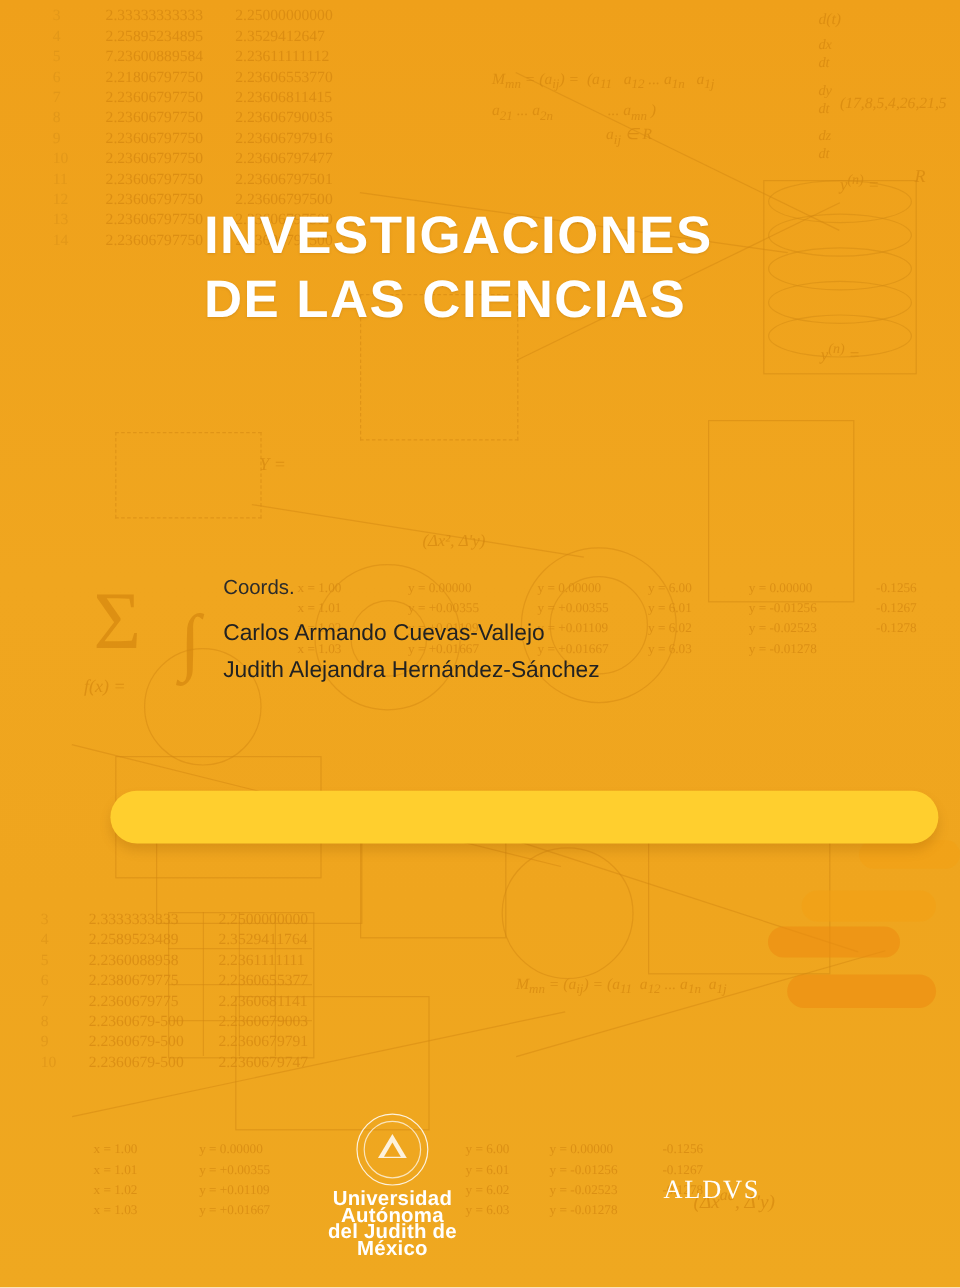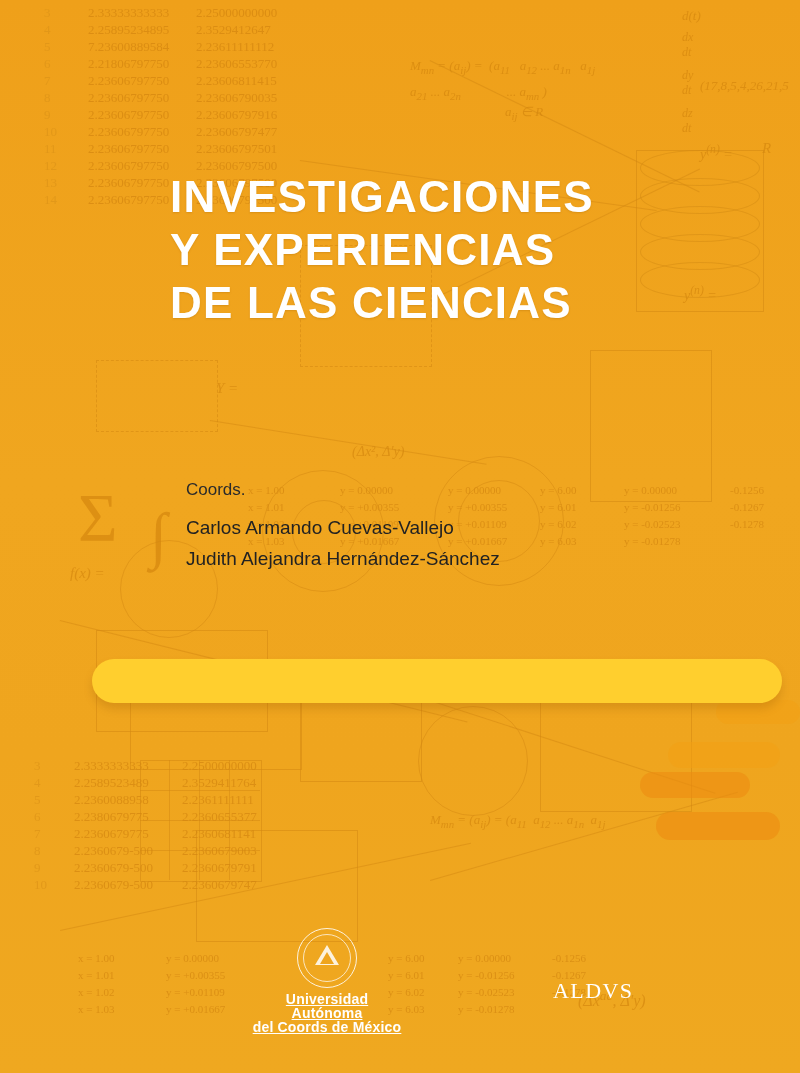--- a/index.html
+++ b/index.html
@@ -161,25 +161,24 @@
     position: absolute;
     left: -7px;
     top: 7px;
     width: 0; height: 0;
     border-left: 7px solid transparent;
     border-right: 7px solid transparent;
     border-bottom: 12px solid #EFA51E;
   }
   .univ-line {
     font-family: "Liberation Sans", sans-serif;
-    font-size: 14px;
+    font-size: 17px;
     font-weight: bold;
     line-height: 14px;
     letter-spacing: .2px;
-    text-decoration: underline;
   }
   .publisher {
     position: absolute;
     left: 553px;
     top: 978px;
     color: #ffffff;
     font-family: "Liberation Serif", serif;
     font-size: 22px;
     letter-spacing: 1.4px;
   }
@@ -364,35 +363,34 @@
     <div class="line" style="left:210px; top:420px; width:280px; transform:rotate(9deg);"></div>
 
     <div class="blotch" style="left:668px; top:742px; width:112px; height:26px;"></div>
     <div class="blotch dark" style="left:640px; top:772px; width:110px; height:26px;"></div>
     <div class="blotch dark" style="left:656px; top:812px; width:124px; height:28px;"></div>
     <div class="blotch" style="left:716px; top:700px; width:84px; height:24px;"></div>
   </div>
 
   <div class="title-block">
     <div class="title-line">INVESTIGACIONES</div>
-    <div class="title-line">Y EXPERIENCIAS</div>
     <div class="title-line">DE LAS CIENCIAS</div>
   </div>
 
   <div class="coords-block">
     <div class="coords-label">Coords.</div>
     <div class="coord-name">Carlos Armando Cuevas-Vallejo</div>
     <div class="coord-name">Judith Alejandra Hernández-Sánchez</div>
   </div>
 
   <div class="band"></div>
 
   <div class="logo-wrap">
     <div class="seal">
       <div class="tri"></div>
     </div>
     <div class="univ-line">Universidad Autónoma</div>
-    <div class="univ-line">del Coords de México</div>
+    <div class="univ-line">del Judith de México</div>
   </div>
 
   <div class="publisher">ALDVS</div>
 
 </div>
 
 </body></html>

